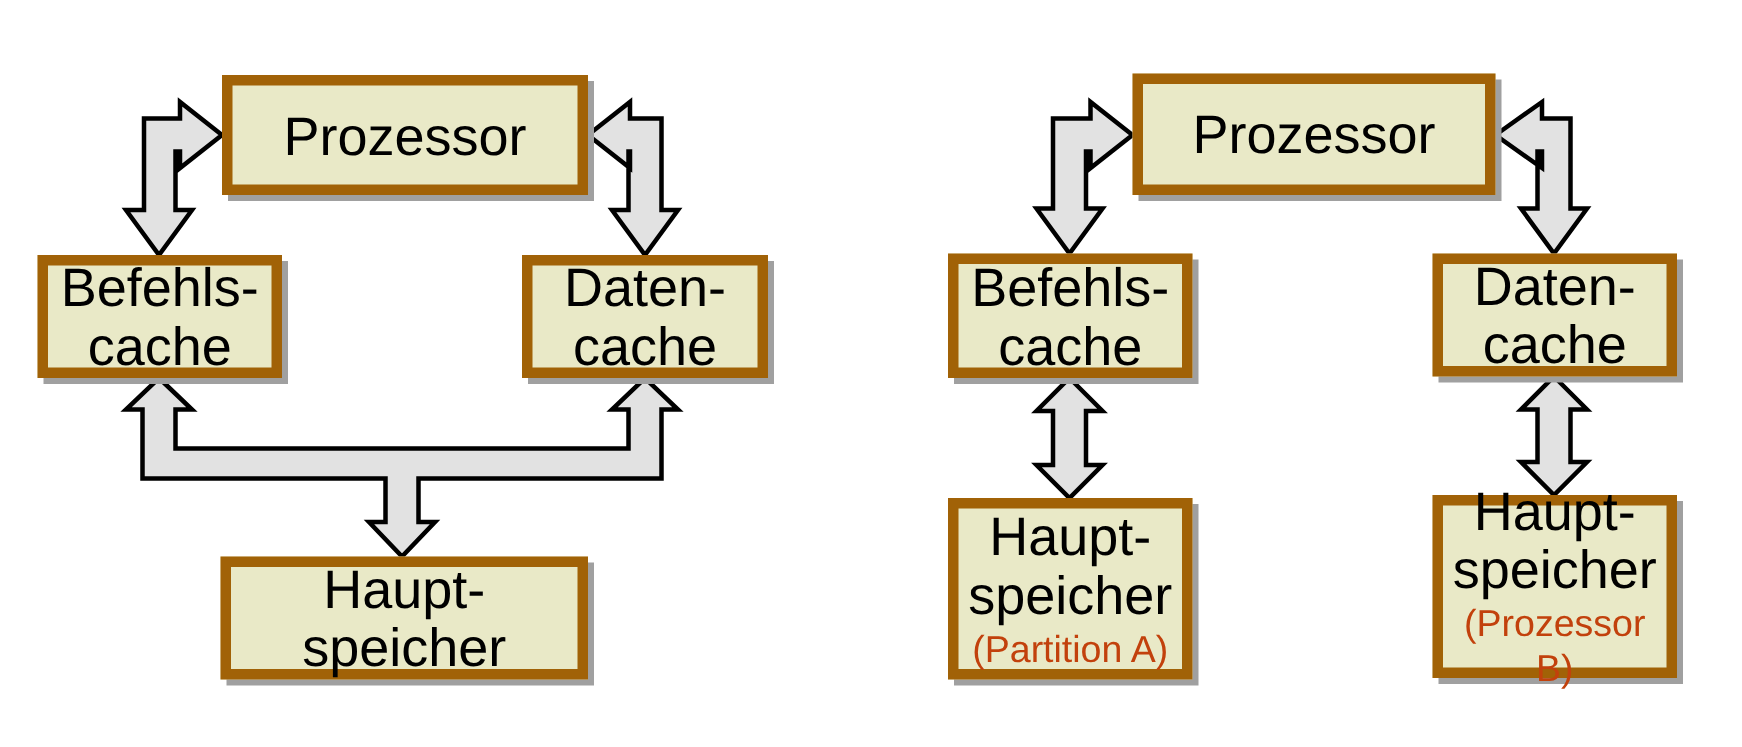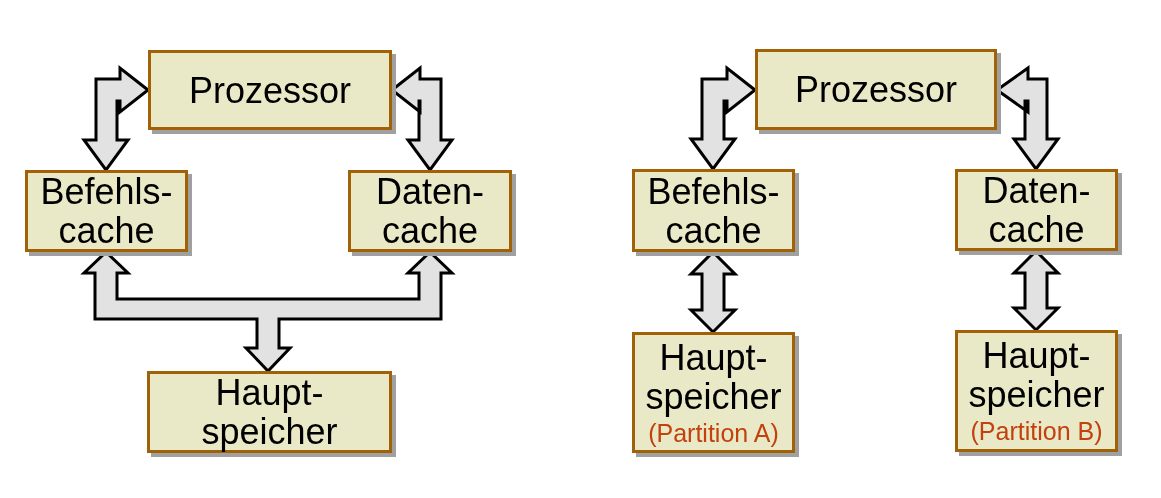--- a/index.html
+++ b/index.html
@@ -24,21 +24,21 @@
   }
   .arrow-layer polygon {
     stroke: #000000;
     stroke-width: 3;
     stroke-linejoin: miter;
   }
   .box {
     position: absolute;
     box-sizing: border-box;
     background: #e9e9c7;
-    border: 3px solid #a16207;
+    border: 7px solid #a16207;
     box-shadow: 4px 4px 0 #a0a0a0;
     display: flex;
     flex-direction: column;
     align-items: center;
     justify-content: center;
     text-align: center;
     color: #000000;
   }
   .label {
     white-space: pre-line;
@@ -110,16 +110,16 @@
 
   <div class="box" style="left:632px; top:332px; width:163px; height:121px;">
     <span class="label">Haupt-
 speicher</span>
     <span class="sublabel">(Partition A)</span>
   </div>
 
   <div class="box" style="left:955px; top:330px; width:163px; height:122px;">
     <span class="label">Haupt-
 speicher</span>
-    <span class="sublabel">(Partition B)</span>
+    <span class="sublabel">(Prozessor B)</span>
   </div>
 
 </div>
 
 </body></html>

